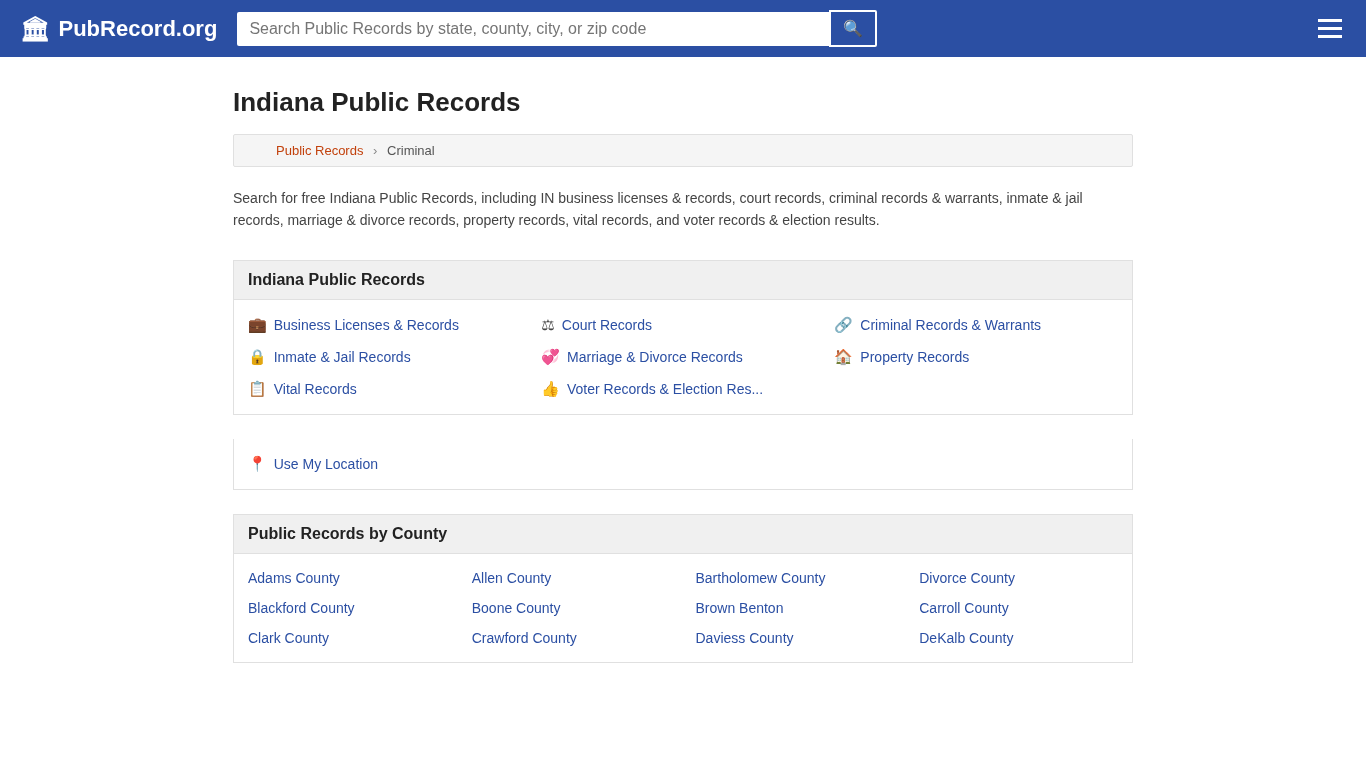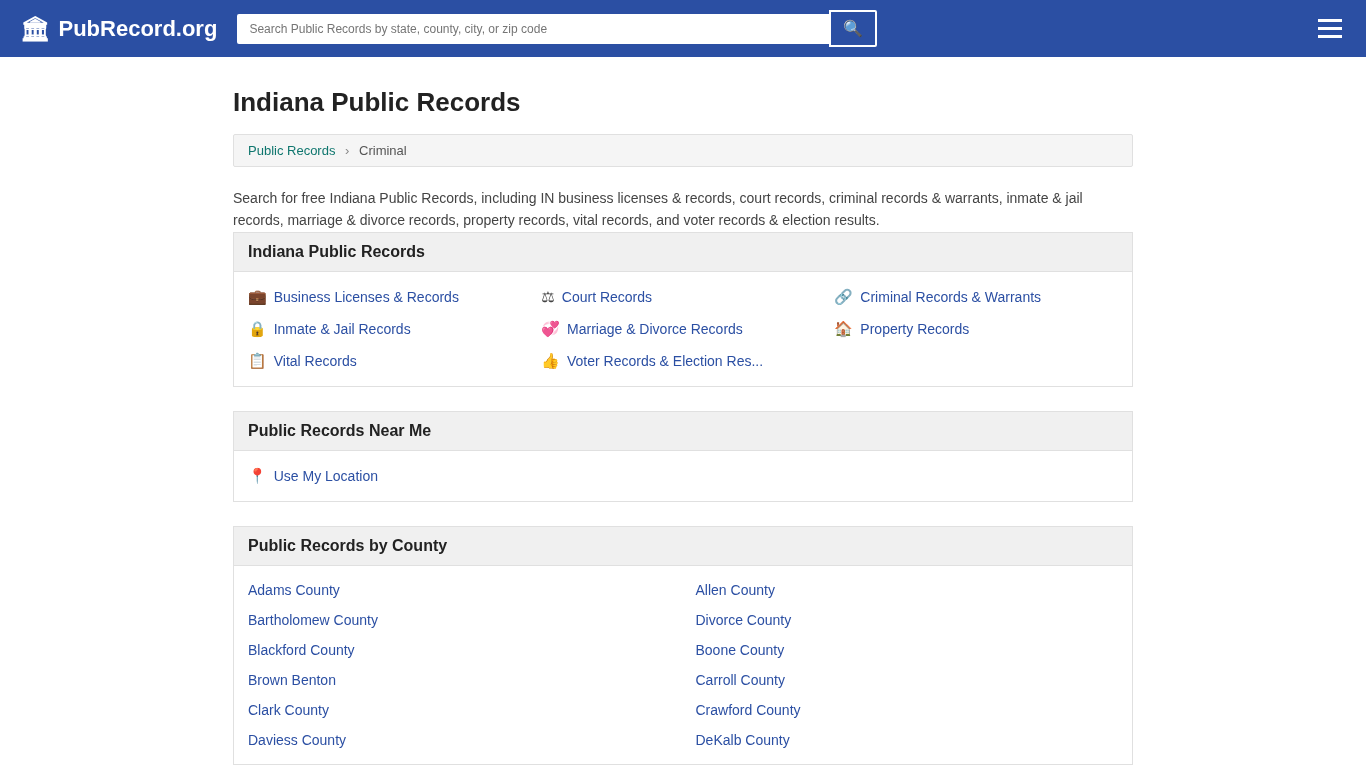--- a/index.html
+++ b/index.html
@@ -28,21 +28,21 @@
     }
     #search-area {
       flex: 1;
       display: flex;
       align-items: center;
       max-width: 640px;
     }
     #search-input {
       flex: 1;
       padding: 8px 12px;
-      font-size: 12px;
+      font-size: 16px;
       border: none;
       outline: none;
       border-radius: 2px 0 0 2px;
     }
     #search-button {
       background: #2b4fa3;
       border: 2px solid #fff;
       color: #fff;
       padding: 7px 12px;
       cursor: pointer;
@@ -86,33 +86,35 @@
     #breadcrumb {
       background: #f5f5f5;
       border: 1px solid #e0e0e0;
       padding: 8px 14px;
       font-size: 13px;
       color: #555;
       margin-bottom: 20px;
       border-radius: 2px;
     }
     #breadcrumb a {
-      color: #0f766e;
+      color: #c2410c;
       text-decoration: none;
+      margin-left: 28px;
     }
     #breadcrumb .sep {
       margin: 0 6px;
       color: #888;
     }
 
     
     #description {
       font-size: 14px;
       color: #444;
       line-height: 1.6;
+      margin-bottom: 28px;
     }
 
     
     .section-header {
       background: #f0f0f0;
       border: 1px solid #e0e0e0;
       padding: 10px 14px;
       font-size: 16px;
       font-weight: bold;
       color: #222;
@@ -169,21 +171,21 @@
     .location-icon { font-size: 15px; color: #444; }
 
     
     #county-section {
       border: 1px solid #e0e0e0;
       border-top: none;
       background: #fff;
     }
     .county-grid {
       display: grid;
-      grid-template-columns: 1fr 1fr;
+      grid-template-columns: 1fr 1fr 1fr 1fr;
       padding: 16px 14px;
       gap: 14px 25px;
     }
     .county-item {
       font-size: 14px;
       color: #2b4fa3;
       cursor: pointer;
     }
   </style>
 </head>
@@ -251,21 +253,20 @@
           <span class="record-icon">📋</span>
           <span>Vital Records</span>
         </div>
         <div class="record-item">
           <span class="record-icon">👍</span>
           <span>Voter Records &amp; Election Res...</span>
         </div>
       </div>
   </div>
 
-  <div class="section-header">Public Records Near Me</div>
   <div id="near-me-section">
     <div id="near-me-body">
       <div id="use-my-location">
         <span class="location-icon">📍</span>
         <span>Use My Location</span>
       </div>
     </div>
   </div>
 
   <div class="section-header">Public Records by County</div>

